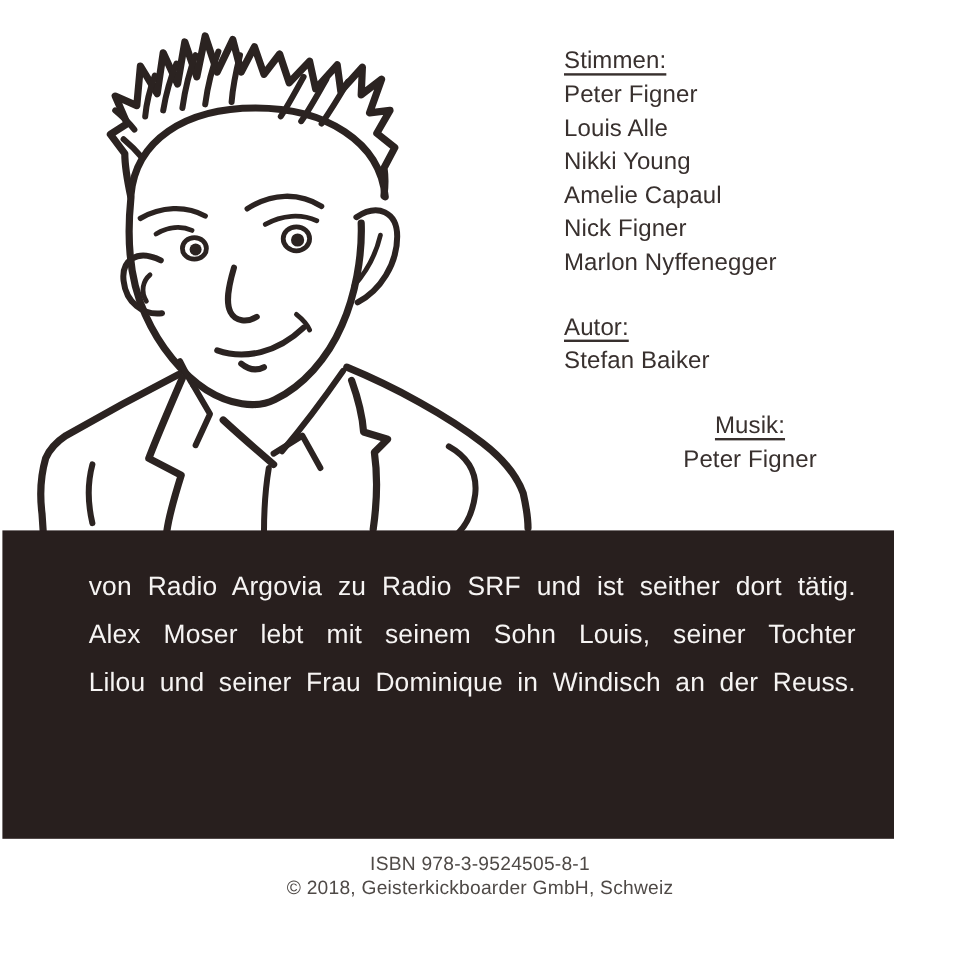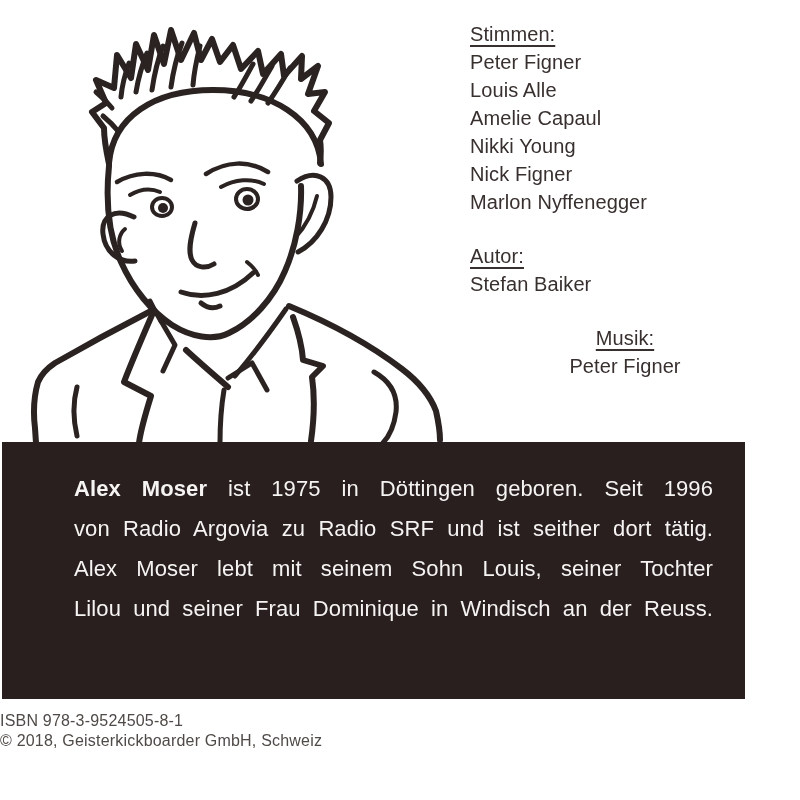--- a/index.html
+++ b/index.html
@@ -16,21 +16,21 @@
   .portrait path{fill:none;stroke:#2b2321;stroke-linecap:round;stroke-linejoin:round;}
   .portrait .w6{stroke-width:6px;}
   .portrait .w5{stroke-width:5px;}
   .portrait .w45{stroke-width:4.5px;}
   .portrait .w4{stroke-width:4px;}
   .portrait .fillpupil{fill:#2b2321;stroke:none;}
   .portrait ellipse{fill:none;stroke:#2b2321;stroke-width:4px;}
 
   
   .credits{
-    position:absolute;left:470px;top:20px;width:310px;
+    position:absolute;left:470px;top:37px;width:310px;
     color:#38302e;font-size:20px;line-height:28px;letter-spacing:0.1px;
   }
   .credits .section{margin:0 0 26px 0;}
   .credits .section:last-child{margin-bottom:0;text-align:center;}
   .credits .heading{
     text-decoration:underline;text-decoration-thickness:1.5px;text-underline-offset:4px;
   }
 
   
   .bio-box{
@@ -40,21 +40,21 @@
     font-size:22px;line-height:40px;letter-spacing:0.1px;
   }
   .bio-line{
     text-align:justify;text-align-last:justify;
   }
   .bio-line b{font-weight:bold;}
 
   
   .footer{
     position:absolute;left:0;top:711px;width:800px;
-    color:#4f4a47;font-size:16px;line-height:20px;letter-spacing:0.2px;
+    text-align:center;color:#4f4a47;font-size:16px;line-height:20px;letter-spacing:0.2px;
   }
 </style>
 </head>
 <body>
 
 <div class="page">
 
   <svg class="portrait" viewBox="0 0 450 444" aria-hidden="true">
 
     <path class="w6" d="M 109,164 C 106,150 104,136 104,128 L 92,112 L 106,103 L 96,80 L 114,88 L 117,55 L 131,78 L 136,44 L 148,70 L 154,35 L 164,64 L 171,30 L 181,60 L 194,33 L 201,60 L 212,39 L 220,62 L 233,45 L 241,69 L 258,51 L 263,74 L 281,54 L 284,76 L 302,56 L 301,79 L 318,66 L 308,94 L 325,92 L 314,111 L 329,123 L 320,140 C 321,147 321,155 320,163"></path>
@@ -106,37 +106,36 @@
     <path class="w6" d="M 289,306 C 330,323 372,346 402,369 C 419,382 430,395 436,411 C 438,420 440,430 440,440"></path>
     <path class="w6" d="M 293,317 C 298,331 302,346 303,360 L 323,366 L 312,377 C 315,398 314,420 311,441"></path>
     <path class="w5" d="M 374,372 C 390,381 398,394 396,412 C 394,427 389,437 382,444"></path>
   </svg>
 
   <div class="credits">
     <div class="section">
       <div class="heading">Stimmen:</div>
       <div class="name">Peter Figner</div>
       <div class="name">Louis Alle</div>
+      <div class="name">Nikki Young</div>
       <div class="name">Amelie Capaul</div>
-      <div class="name">Nikki Young</div>
       <div class="name">Nick Figner</div>
       <div class="name">Marlon Nyffenegger</div>
     </div>
     <div class="section">
       <div class="heading">Autor:</div>
       <div class="name">Stefan Baiker</div>
     </div>
     <div class="section">
       <div class="heading">Musik:</div>
       <div class="name">Peter Figner</div>
     </div>
   </div>
 
   <div class="bio-box">
-    <div class="bio-line"><b>Alex Moser</b> <span>ist 1975 in Döttingen geboren. Seit 1996</span></div>
     <div class="bio-line">von Radio Argovia zu Radio SRF und ist seither dort tätig.</div>
     <div class="bio-line">Alex Moser lebt mit seinem Sohn Louis, seiner Tochter</div>
     <div class="bio-line">Lilou und seiner Frau Dominique in Windisch an der Reuss.</div>
   </div>
 
   <div class="footer">
     <div>ISBN 978-3-9524505-8-1</div>
     <div>© 2018, Geisterkickboarder GmbH, Schweiz</div>
   </div>
 

